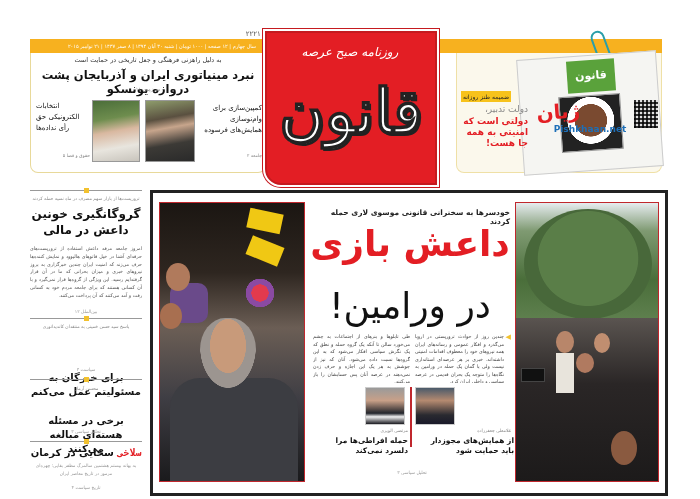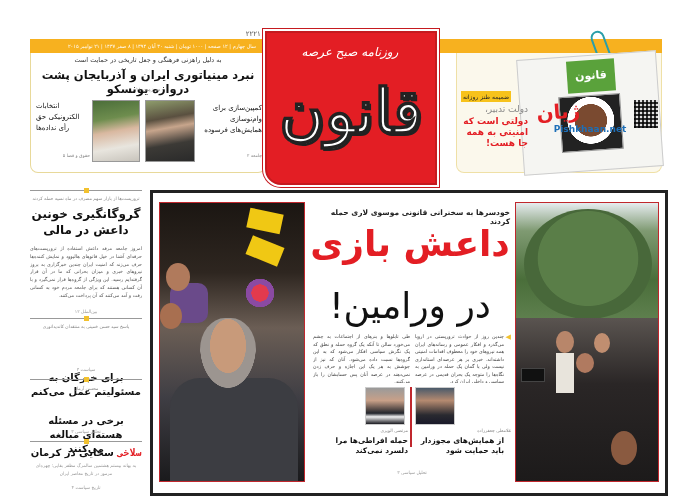--- a/index.html
+++ b/index.html
@@ -84,21 +84,21 @@
   .headline-2 { left: 310px; top: 265px; width: 200px; font-size: 36px; font-weight: normal; text-align: center; color: #111; line-height: 44px; margin-top: 19px; }
 
   .body-r { left: 415px; top: 333px; width: 97px; font-size: 4.8px; color: #444; text-align: justify; line-height: 7.5px; }
   .body-l { left: 313px; top: 333px; width: 97px; font-size: 4.8px; color: #444; text-align: justify; line-height: 7.5px; }
   .quote-mark { left: 503px; top: 333px; width: 8px; height: 8px; color: #f2c12e; font-size: 7px; }
 
   .mug1 { left: 415px; top: 387px; width: 40px; height: 38px; background: linear-gradient(180deg, #4a5a6a 0%, #b58a70 35%, #2a2a30 75%, #1a1a2a 100%); border: 1px solid #ccc; }
   .mug2 { left: 365px; top: 387px; width: 40px; height: 38px; background: linear-gradient(180deg, #9a9a9a 0%, #c8a088 35%, #22242a 70%, #f0f0f0 80%, #1a1a20 100%); border: 1px solid #ccc; }
   .divider-red { left: 410px; top: 387px; width: 2px; height: 60px; background: #c0272d; }
   .q1-credit { left: 413px; top: 428px; width: 98px; font-size: 4.5px; color: #888; text-align: right; }
-  .q1-text { left: 406px; top: 436px; width: 98px; font-size: 7.5px; font-weight: bold; line-height: 10px; color: #111; }
+  .q1-text { left: 416px; top: 436px; width: 98px; font-size: 7.5px; font-weight: bold; line-height: 10px; color: #111; }
   .q2-credit { left: 313px; top: 428px; width: 95px; font-size: 4.5px; color: #888; text-align: right; }
   .q2-text { left: 313px; top: 436px; width: 95px; font-size: 7.5px; font-weight: bold; text-align: right; line-height: 10px; color: #111; }
   .story-credit { left: 313px; top: 470px; width: 198px; font-size: 4.5px; color: #999; text-align: center; }
 </style>
 </head>
 <body>
 
 <div class="abs issue-no">شماره ۲۲۲۱</div>
 <div class="abs date-bar"></div>
 <div class="abs date-text">سال چهارم | ۱۲ صفحه | ۱۰۰۰ تومان | شنبه ۳۰ آبان ۱۳۹۴ | ۸ صفر ۱۴۳۷ | ۲۱ نوامبر ۲۰۱۵</div>

